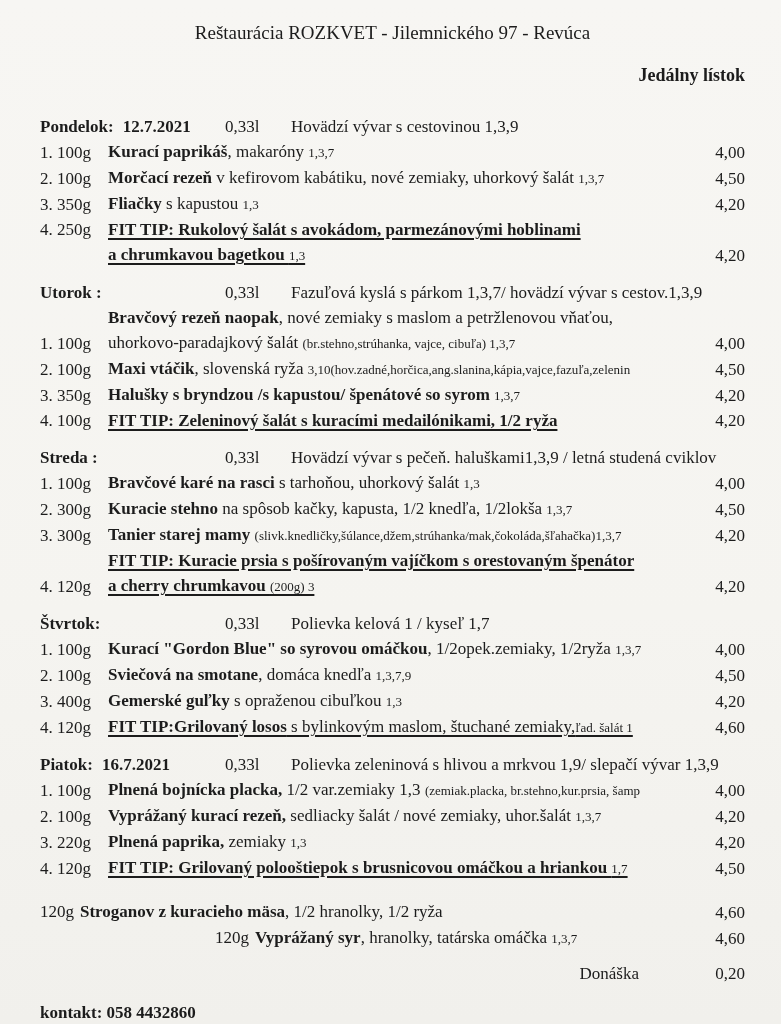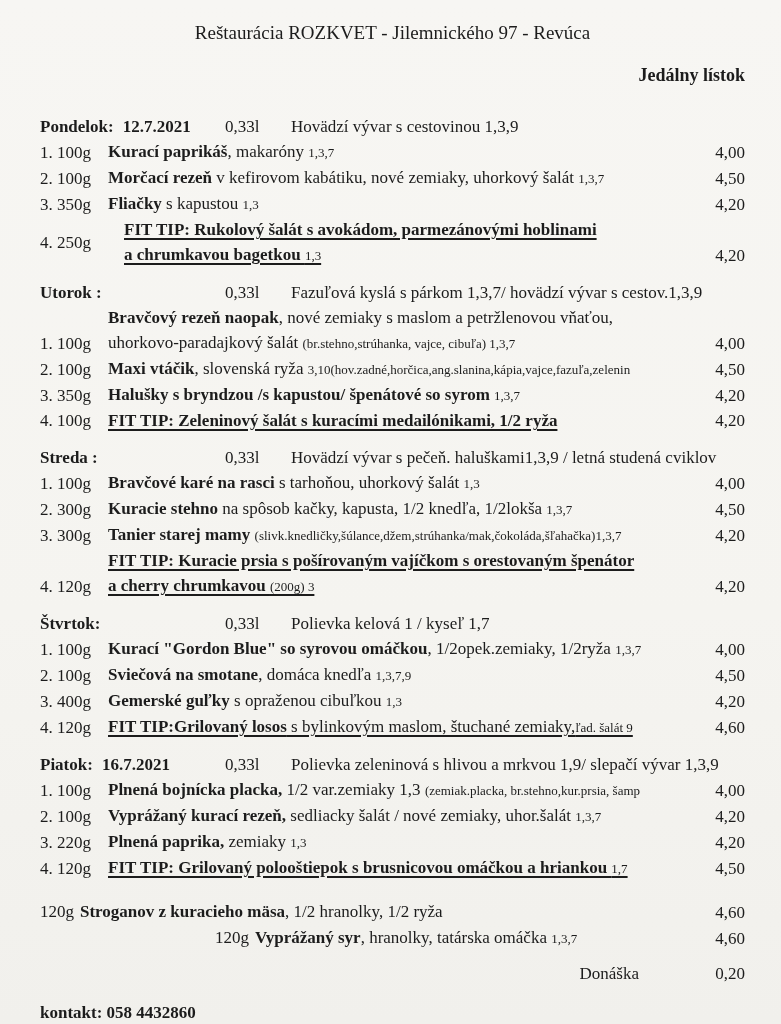--- a/index.html
+++ b/index.html
@@ -22,21 +22,21 @@
   .vol { flex:0 0 52px; margin-right:14px; }
   .soup { flex:1 1 auto; min-width:0; overflow:hidden; white-space:nowrap; }
 
   .num { flex:0 0 68px; white-space:nowrap; }
   .mid { flex:1 1 auto; min-width:0; overflow:hidden; }
   .mid .l1, .mid .l2 { display:block; white-space:nowrap; overflow:hidden; }
   .nm { font-weight:bold; }
   .fine { font-size:13px; }
   .price { flex:0 0 48px; text-align:right; white-space:nowrap; }
   .fit .mid { text-decoration:underline; text-decoration-thickness:1.5px; text-underline-offset:3px; }
-  .pb { align-items:center;gap:16px; }
+  .pb { align-items:flex-start; }
   .pb .price { align-self:flex-end; }
 
   .weekly { margin-top:18px; }
   .wlabel { flex:0 0 175px; font-weight:bold; white-space:nowrap; }
   .wwgt { margin-right:6px; }
 
   .delivery { margin-top:10px; display:flex; justify-content:flex-end; font-size:17px; line-height:25px; }
   .dlv-label { margin-right:58px; }
   .dlv-price { flex:0 0 48px; text-align:right; }
 
@@ -184,21 +184,21 @@
     <div class="row item">
       <span class="num"><span>3.</span> <span>400g</span></span>
       <span class="mid">
           <span class="l1"><b class="nm">Gemerské guľky</b><span> s opraženou cibuľkou </span><span class="fine">1,3</span></span>
         </span>
       <span class="price">4,20</span>
     </div>
     <div class="row item fit">
       <span class="num"><span>4.</span> <span>120g</span></span>
       <span class="mid">
-          <span class="l1"><b class="nm">FIT TIP:Grilovaný losos</b><span> s bylinkovým maslom, štuchané zemiaky,</span><span class="fine">ľad. šalát 9</span></span>
+          <span class="l1"><b class="nm">FIT TIP:Grilovaný losos</b><span> s bylinkovým maslom, štuchané zemiaky,</span><span class="fine">ľad. šalát 1</span></span>
         </span>
       <span class="price">4,60</span>
     </div>
   </section>
 
   <section class="day">
     <div class="row head">
       <span class="dlabel"><b>Piatok:</b><b class="ddate">16.7.2021</b></span>
       <span class="vol">0,33l</span>
       <span class="soup">Polievka zeleninová s hlivou a mrkvou 1,9/ slepačí vývar 1,3,9</span>

